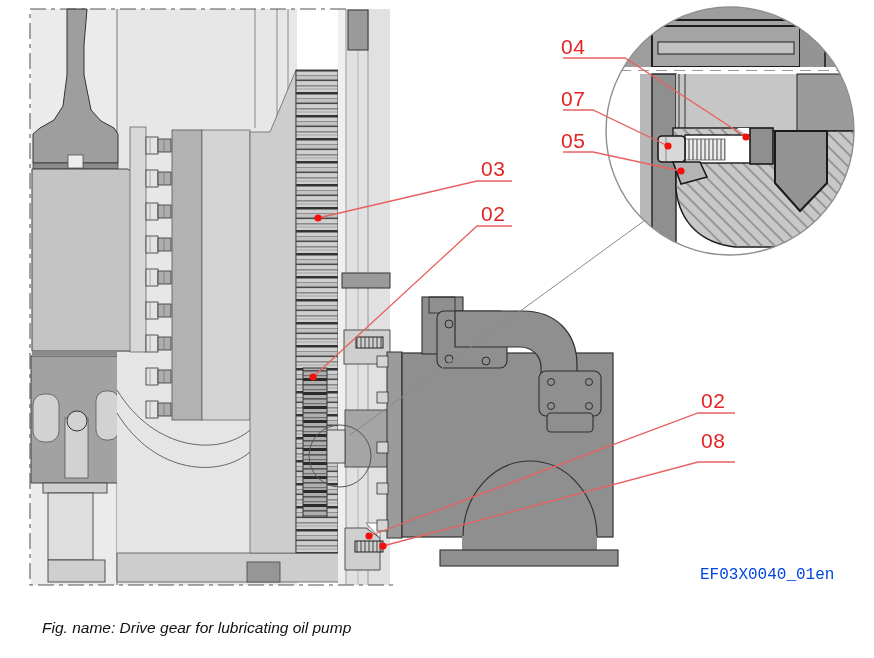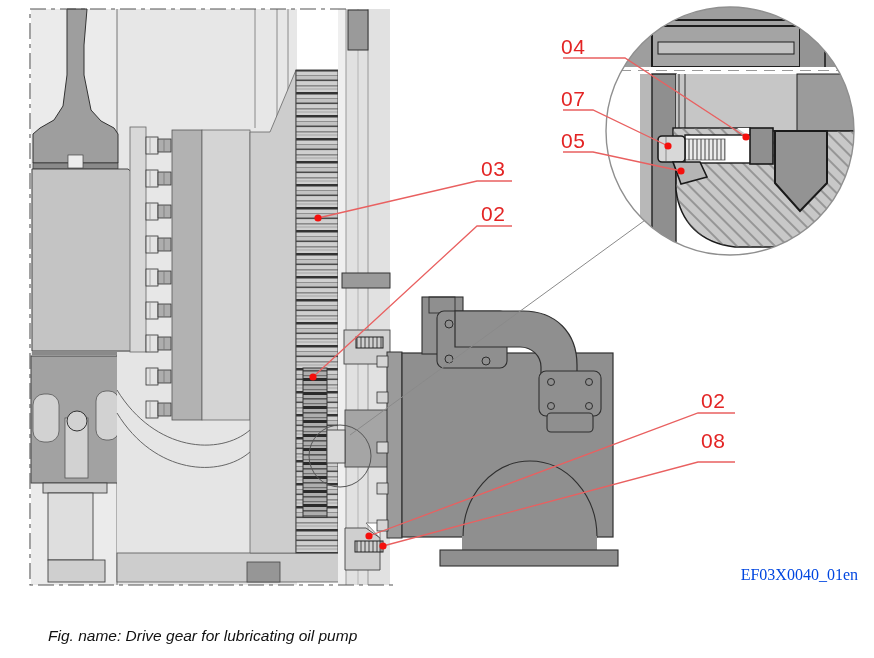--- a/index.html
+++ b/index.html
@@ -7,26 +7,26 @@
     position:relative;width:874px;height:658px;background:#ffffff;overflow:hidden;
     font-family:"Liberation Sans", sans-serif;
     padding-left:16px;
   }
   .stage svg{position:absolute;left:0;top:0;}
   .callout{
     position:absolute;color:#e32424;font-size:21px;line-height:1;
     font-family:"Liberation Sans", sans-serif;letter-spacing:0.5px;
   }
   .caption{
-    position:absolute;left:48px;top:619px;color:#111;font-size:15.5px;
-    font-style:italic;font-family:"Liberation Sans", sans-serif;margin-top:8px;
+    position:absolute;left:42px;top:619px;color:#111;font-size:15.5px;
+    font-style:italic;font-family:"Liberation Sans", sans-serif;
   }
   .ref-code{
-    position:absolute;left:700px;top:566px;width:158px;text-align:right;
-    color:#0046e0;font-size:16px;font-family:Liberation Serif, serif;
+    position:absolute;left:700px;top:566px;width:158px;text-align:left;
+    color:#0046e0;font-size:16px;font-family:Liberation Mono, monospace;
   }
 </style>
 </head>
 <body>
 
 <div class="stage">
 
 <svg width="874" height="658" viewBox="0 0 874 658">
   <defs>
     <pattern id="teethBig" width="42" height="23" patternUnits="userSpaceOnUse">

